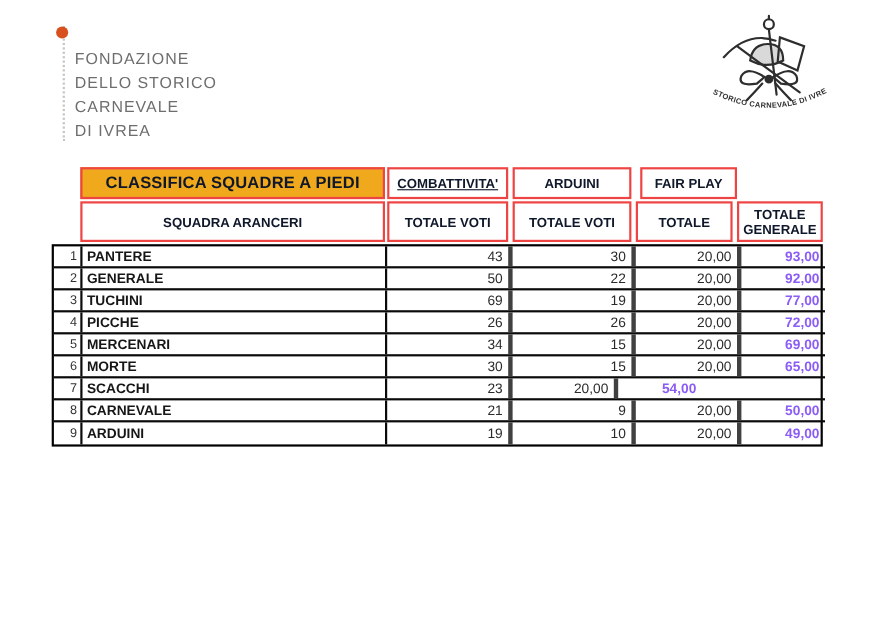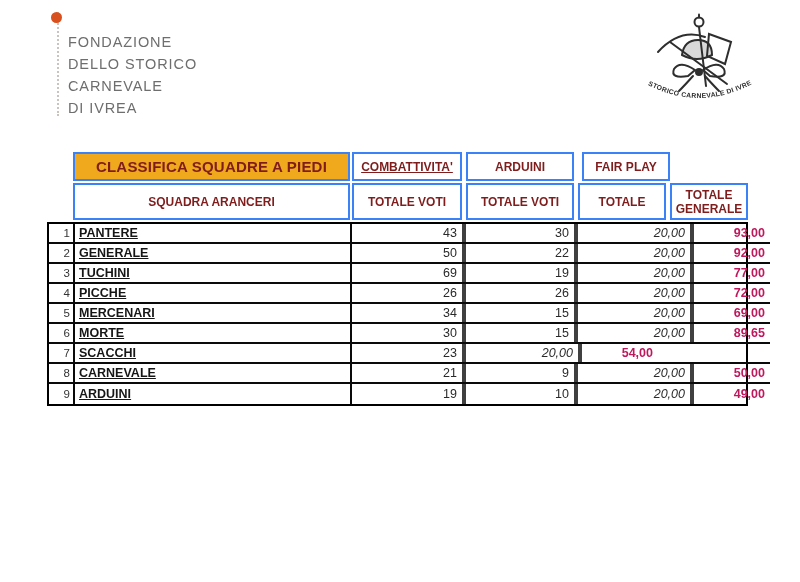--- a/index.html
+++ b/index.html
@@ -7,46 +7,46 @@
   .page {
     position: relative;
     width: 800px;
     height: 582px;
     background: #ffffff;
     font-family: "Liberation Sans", sans-serif;
     overflow: hidden;
   }
 
   
-  .logo-left { position: absolute; left: 0; top: 0; width: 260px; height: 130px; }
+  .logo-left { position: absolute; left: 0; top: 12px; width: 260px; height: 130px; }
   .logo-dotline {
     position: absolute; left: 57px; top: 12px; height: 104px; width: 0;
     border-left: 2px dotted #c9c4bd;
   }
   .logo-dot {
     position: absolute; left: 51px; top: 12px; width: 11px; height: 11px;
     border-radius: 50%; background: #d8501e;
   }
   .logo-textblock { position: absolute; left: 68px; top: 31px; }
   .logo-line {
     font-size: 14.5px; line-height: 22px; color: #6e6e6e;
     letter-spacing: 0.9px; font-weight: normal;
   }
 
   
   .emblem { position: absolute; left: 642px; top: 12px; }
 
   
   .cellbox {
     position: absolute;
-    border: 2px solid #3b82f6;
+    border: 2px solid #ef4444;
     background: #fff;
     display: flex; align-items: center; justify-content: center;
     text-align: left;
-    color: #7f1d1d;
+    color: #0f172a;
     font-weight: bold;
   }
   .title-box {
     left: 73px; top: 152px; width: 277px; height: 29px;
     font-size: 15px; letter-spacing: 0.2px;
   }
   .hdr-comb { left: 352px; top: 152px; width: 110px; height: 29px; font-size: 12px; text-decoration: underline; }
   .hdr-imm  { left: 466px; top: 152px; width: 108px; height: 29px; font-size: 12px; }
   .hdr-fair { left: 582px; top: 152px; width:  88px; height: 29px; font-size: 12px; }
 
@@ -65,27 +65,27 @@
   }
   .trow { display: flex; border-bottom: 2px solid #0a0a0a; }
   .trow:last-child { border-bottom: none; }
   .c {
     display: flex; align-items: center;
     font-size: 12px; color: #222; overflow: hidden; white-space: nowrap;
   }
   .c.rank { width: 26px;  justify-content: flex-end; padding-right: 3px;
             border-right: 2px solid #0a0a0a; font-size: 11.5px; color: #333; }
   .c.name { width: 277px; font-weight: bold; padding-left: 4px; color: #161616;
-            border-right: 2px solid #0a0a0a; font-size: 12.5px; text-decoration: underline; }
+            border-right: 2px solid #0a0a0a; font-size: 12.5px; }
   .c.num  { justify-content: flex-end; padding-right: 5px; color: #2a2a2a;
             border-right: 4px solid #404040; font-size: 12.5px; }
   .c.n1 { width: 114px; }
   .c.n2 { width: 112px; }
-  .c.n3 { width: 116px; font-style: italic; }
-  .c.n4 { width: 76px; border-right: none; font-weight: bold; color: #be185d; }
+  .c.n3 { width: 96px; }
+  .c.n4 { width: 76px; border-right: none; font-weight: bold; color: #8b5cf6; }
 </style>
 </head>
 <body>
 
 <div class="page">
 
   <div class="logo-left">
     <div class="logo-dotline"></div>
     <div class="logo-dot"></div>
     <div class="logo-textblock">
@@ -179,21 +179,21 @@
       <div class="c num n3">20,00</div>
       <div class="c num n4">69,00</div>
     </div>
 
     <div class="trow">
       <div class="c rank">6</div>
       <div class="c name">MORTE</div>
       <div class="c num n1">30</div>
       <div class="c num n2">15</div>
       <div class="c num n3">20,00</div>
-      <div class="c num n4">89,65</div>
+      <div class="c num n4">65,00</div>
     </div>
 
     <div class="trow">
       <div class="c rank">7</div>
       <div class="c name">SCACCHI</div>
       <div class="c num n1">23</div>
       <div class="c num n3">20,00</div>
       <div class="c num n4">54,00</div>
     </div>
 

